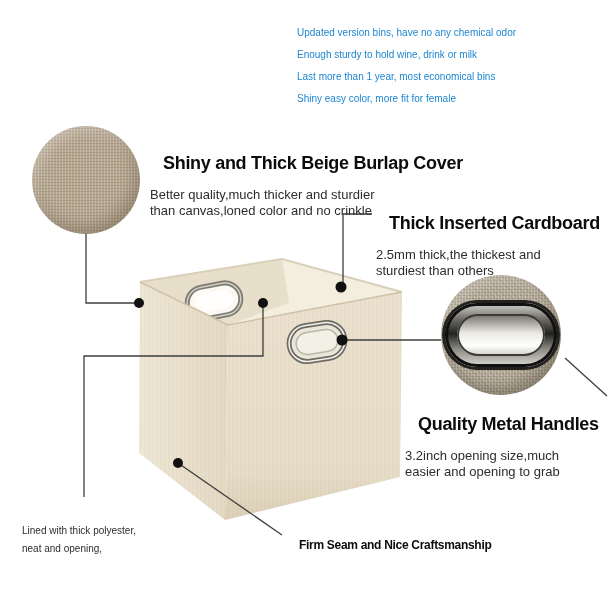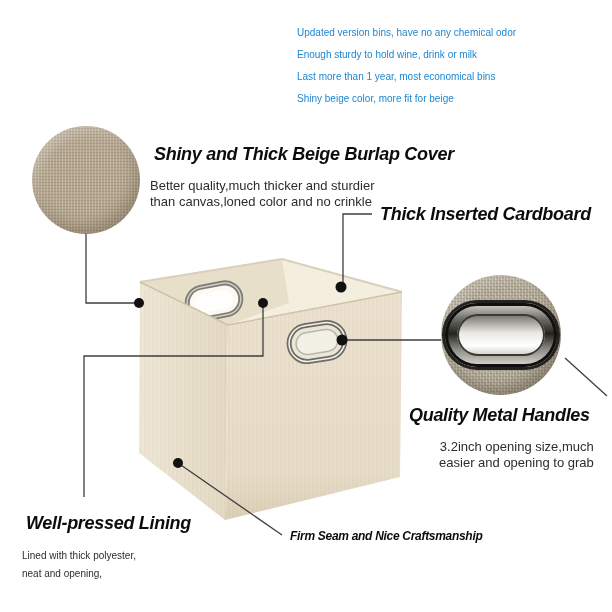--- a/index.html
+++ b/index.html
@@ -5,25 +5,25 @@
   html,body{margin:0;padding:0;background:#fff;}
   .canvas{
     position:relative;width:612px;height:612px;background:#ffffff;overflow:hidden;
     font-family:"Liberation Sans", sans-serif;
   }
   .abs{position:absolute;}
   
   .bullets{left:297px;top:22px;color:#1d86d1;font-size:10px;line-height:22px;white-space:nowrap;}
   
   .callout{white-space:nowrap;}
-  .callout .title{font-weight:bold;color:#0c0c0c;font-size:18px;letter-spacing:-0.3px;margin:4px;font-style:italic;}
+  .callout .title{font-weight:bold;color:#0c0c0c;font-size:18px;letter-spacing:-0.3px;margin:13px;}
   .callout .desc{color:#2d2d2d;font-size:13px;line-height:16px;margin-top:13px;}
   .co-burlap{left:150px;top:140px;}
   .co-cardboard{left:376px;top:200px;}
-  .co-handles{left:405px;top:401px;text-align:right;}
+  .co-handles{left:405px;top:401px;}
   .co-lining{left:22px;top:509px;}
   .co-lining .desc{font-size:10px;line-height:17.5px;}
   .co-seam{left:286px;top:525px;}
   .co-seam .title{font-size:12px;}
   
   .swatch{
     left:32px;top:126px;width:108px;height:108px;border-radius:50%;
     background-color:#b5a68f;
     background-image:
       repeating-linear-gradient(90deg, rgba(255,255,255,0.22) 0 1px, rgba(0,0,0,0) 1px 3px),
@@ -118,45 +118,48 @@
   <div class="abs handle-circle">
     <div class="grommet">
       <div class="hole"></div>
     </div>
   </div>
 
   <div class="abs bullets">
     <div>Updated version bins, have no any chemical odor</div>
     <div>Enough sturdy to hold wine, drink or milk</div>
     <div>Last more than 1 year, most economical bins</div>
-    <div>Shiny beige color, more fit for beige</div>
+    <div>Shiny easy color, more fit for female</div>
   </div>
 
   <div class="abs callout co-burlap">
     <div class="title">Shiny and Thick Beige Burlap Cover</div>
     <div class="desc">
       <div>Better quality,much thicker and sturdier</div>
       <div>than canvas,loned color and no crinkle</div>
     </div>
   </div>
 
   <div class="abs callout co-cardboard">
     <div class="title">Thick Inserted Cardboard</div>
+    <div class="desc">
+      <div>2.5mm thick,the thickest and</div>
+      <div>sturdiest than others</div>
+    </div>
   </div>
 
   <div class="abs callout co-handles">
     <div class="title">Quality Metal Handles</div>
     <div class="desc">
       <div>3.2inch opening size,much</div>
       <div>easier and opening to grab</div>
     </div>
   </div>
 
   <div class="abs callout co-lining">
-    <div class="title">Well-pressed Lining</div>
     <div class="desc">
       <div>Lined with thick polyester,</div>
       <div>neat and opening,</div>
     </div>
   </div>
 
   <div class="abs callout co-seam">
     <div class="title">Firm Seam and Nice Craftsmanship</div>
   </div>
 

